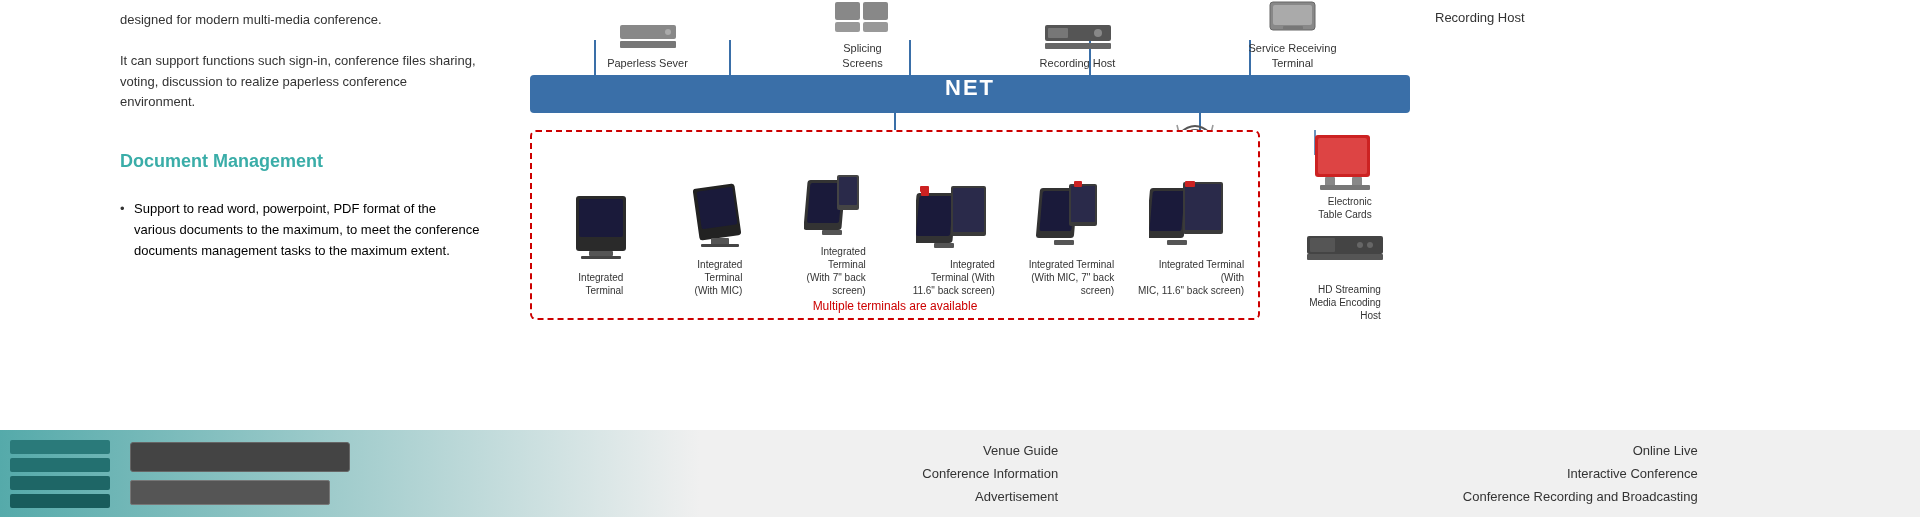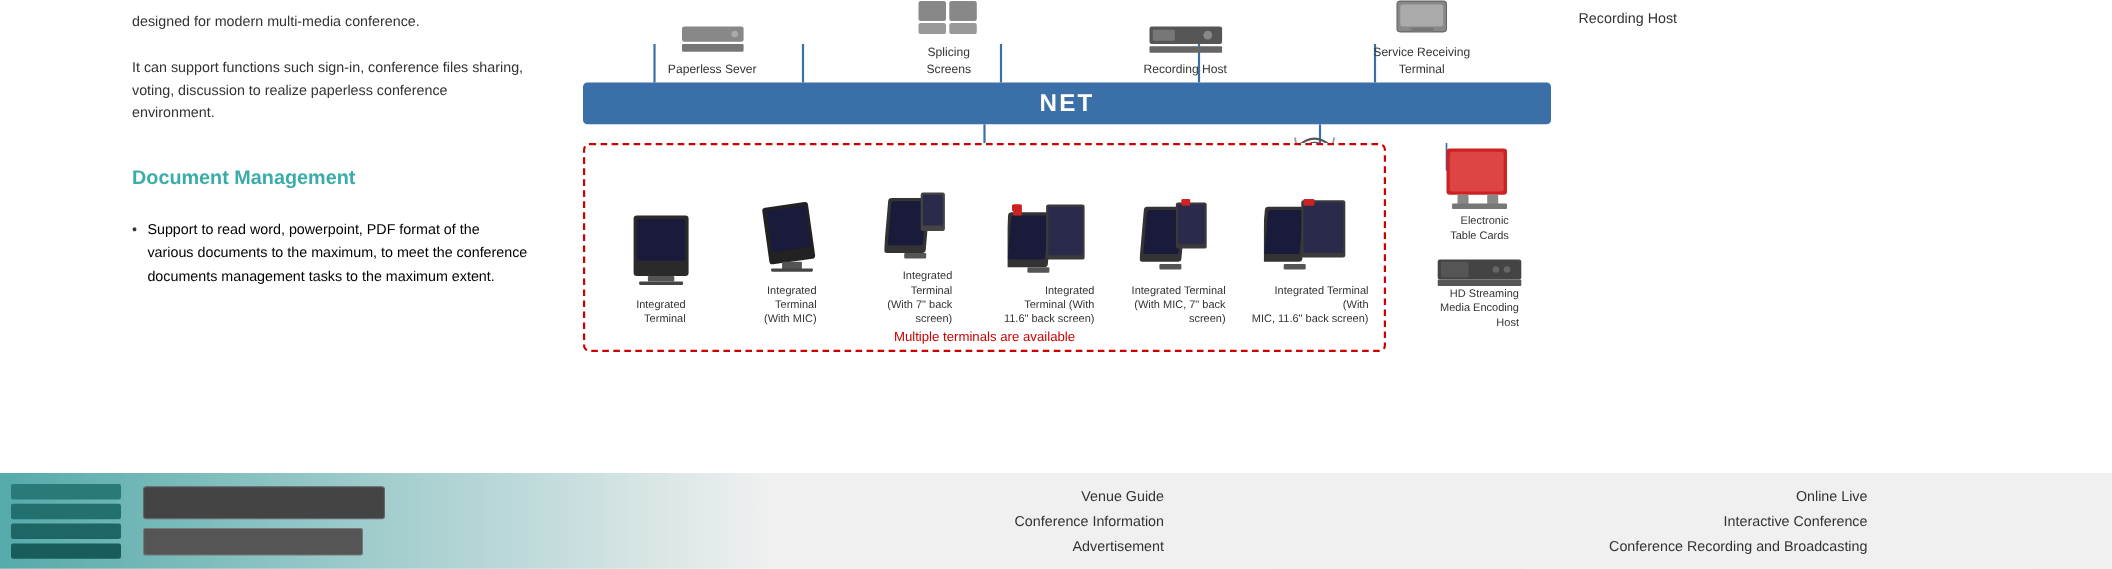--- a/index.html
+++ b/index.html
@@ -96,21 +96,21 @@
     
     .net-bar {
       position: absolute;
       top: 75px;
       left: 10px;
       right: 10px;
       height: 38px;
       background: #3a6fa8;
       border-radius: 4px;
       display: flex;
-      align-items: center;
+      align-items: flex-start;
       justify-content: center;
       color: #fff;
       font-size: 22px;
       font-weight: bold;
       letter-spacing: 2px;
     }
 
     
     .dotted-box {
       position: absolute;
@@ -449,21 +449,21 @@
       <svg width="70" height="65">
 
         <rect x="5" y="5" width="55" height="42" rx="3" fill="#cc2222"></rect>
         <rect x="8" y="8" width="49" height="36" rx="2" fill="#dd4444"></rect>
         <rect x="15" y="47" width="10" height="10" rx="1" fill="#888"></rect>
         <rect x="42" y="47" width="10" height="10" rx="1" fill="#888"></rect>
         <rect x="10" y="55" width="50" height="5" rx="1" fill="#777"></rect>
       </svg>
       <span class="terminal-label">Electronic<br>Table Cards</span>
     </div>
-    <div class="right-device" style="margin-top:10px;">
+    <div class="right-device" style="margin-top:10px;gap:22px;">
       <svg width="80" height="30">
         <rect x="2" y="5" width="76" height="18" rx="2" fill="#444"></rect>
         <rect x="5" y="7" width="25" height="14" rx="1" fill="#555"></rect>
         <circle cx="65" cy="14" r="3" fill="#666"></circle>
         <circle cx="55" cy="14" r="3" fill="#666"></circle>
         <rect x="2" y="23" width="76" height="6" rx="1" fill="#555"></rect>
       </svg>
       <span class="terminal-label">HD Streaming<br>Media Encoding<br>Host</span>
     </div>
   </div>

